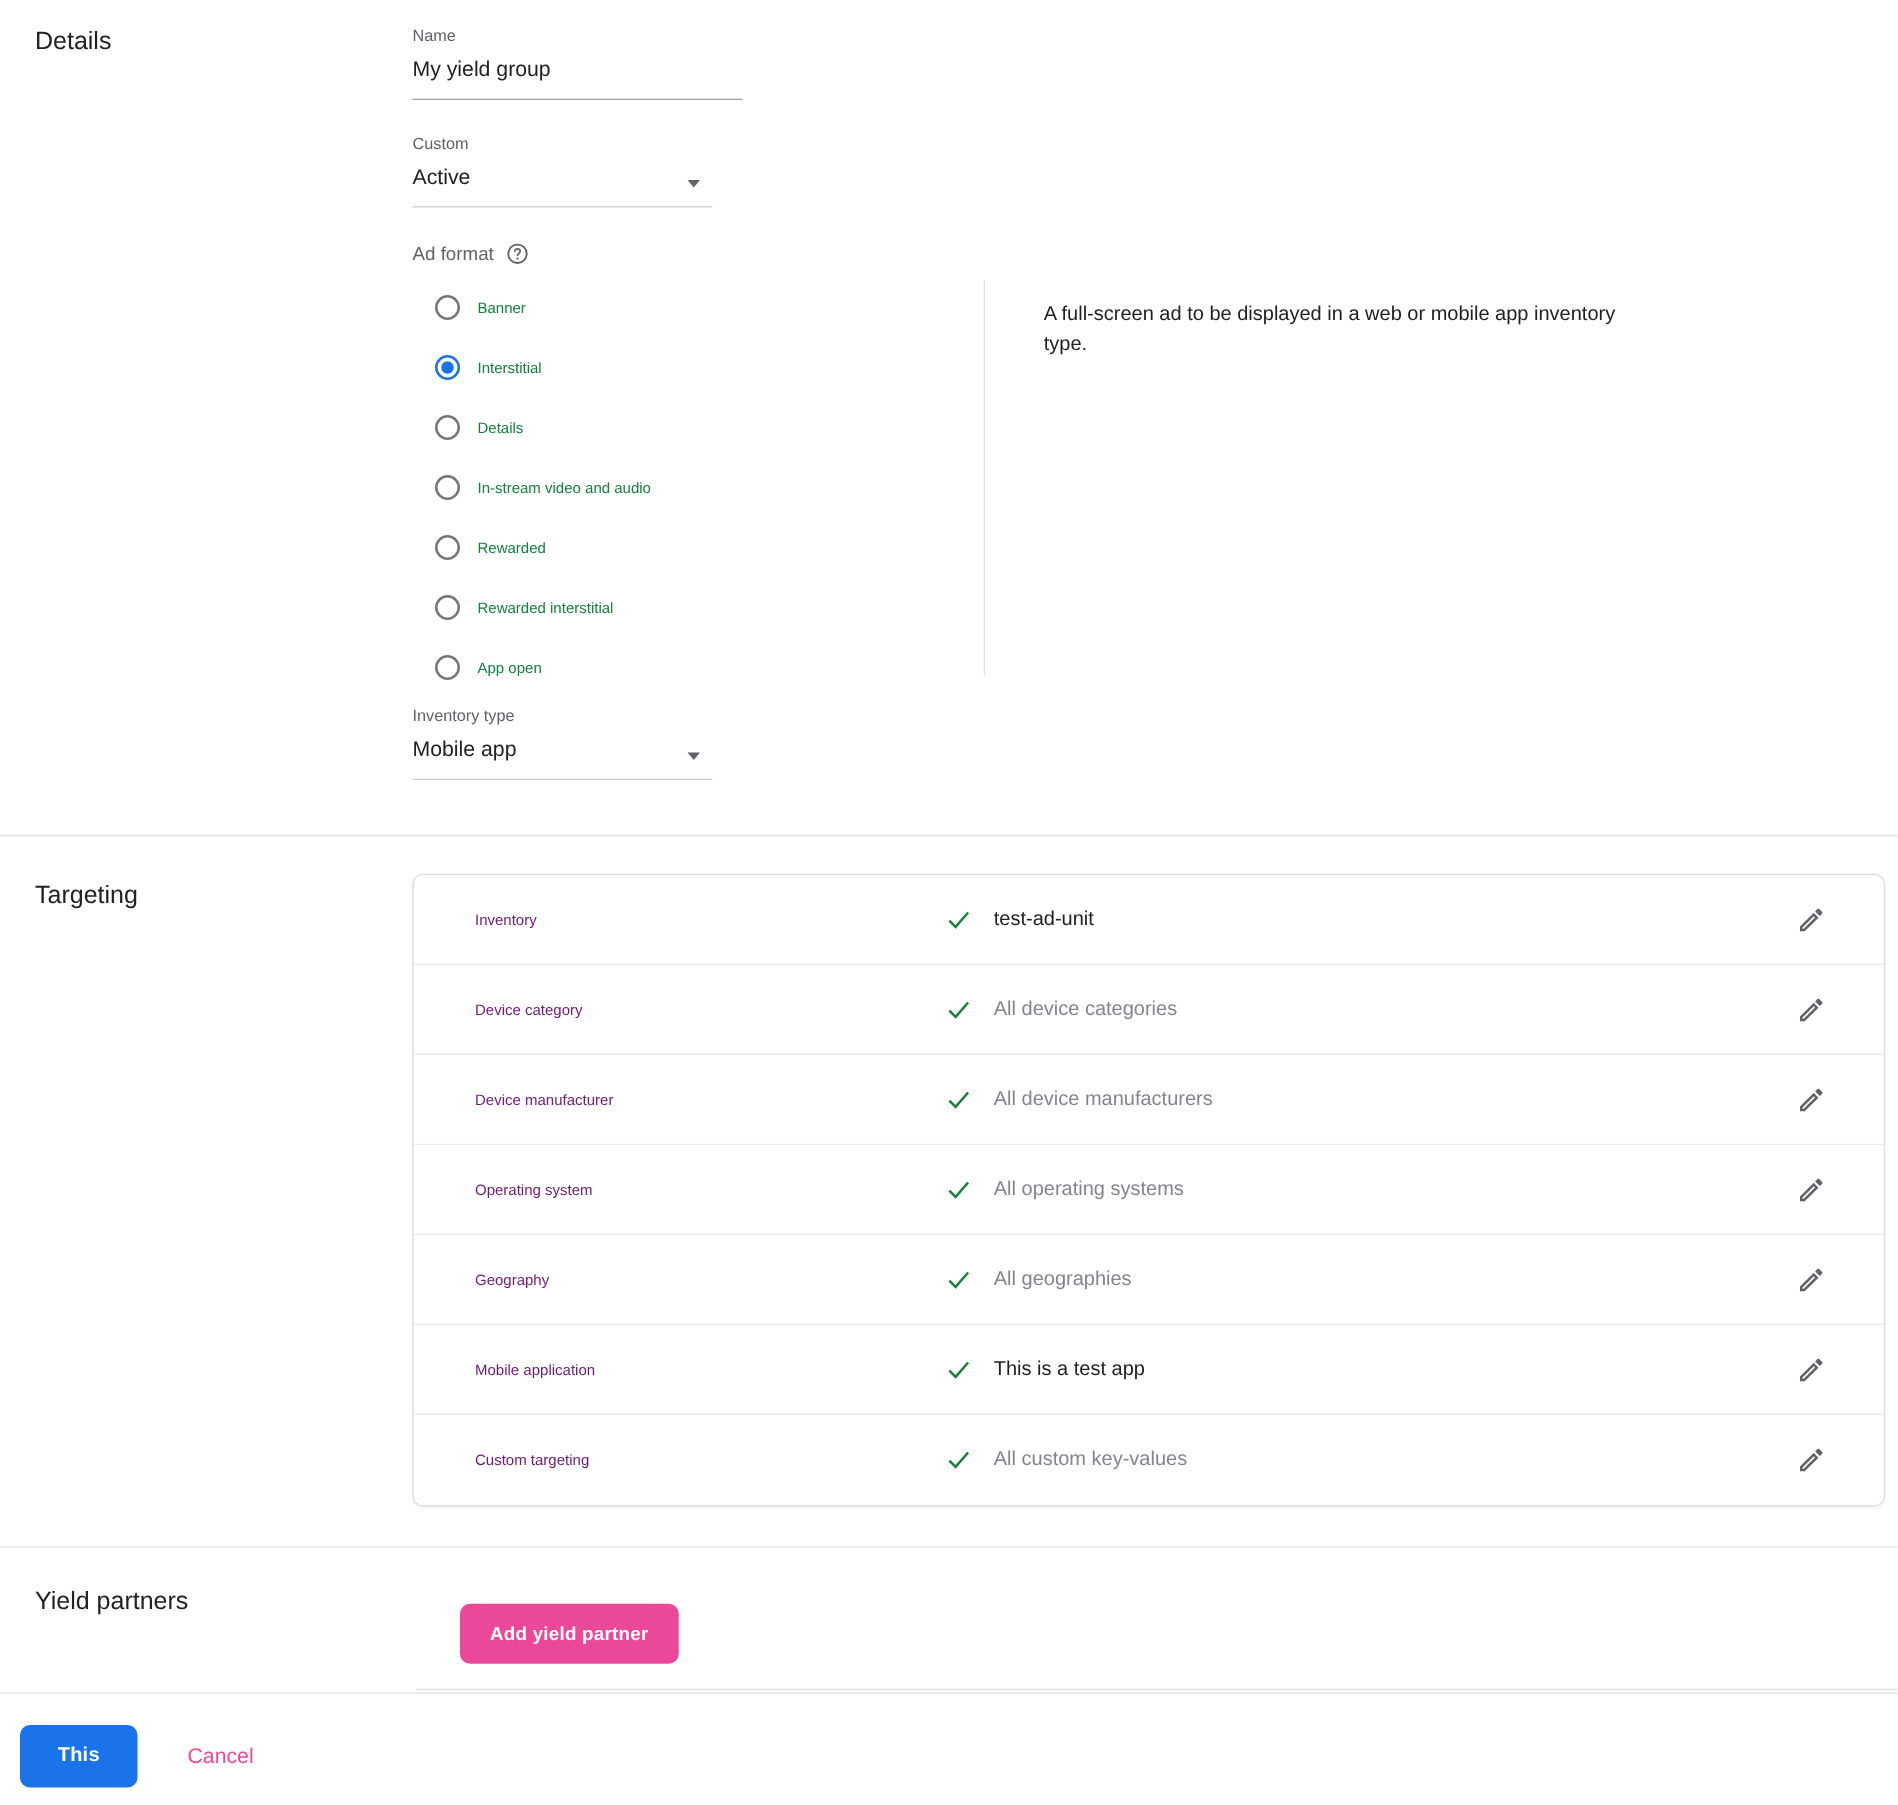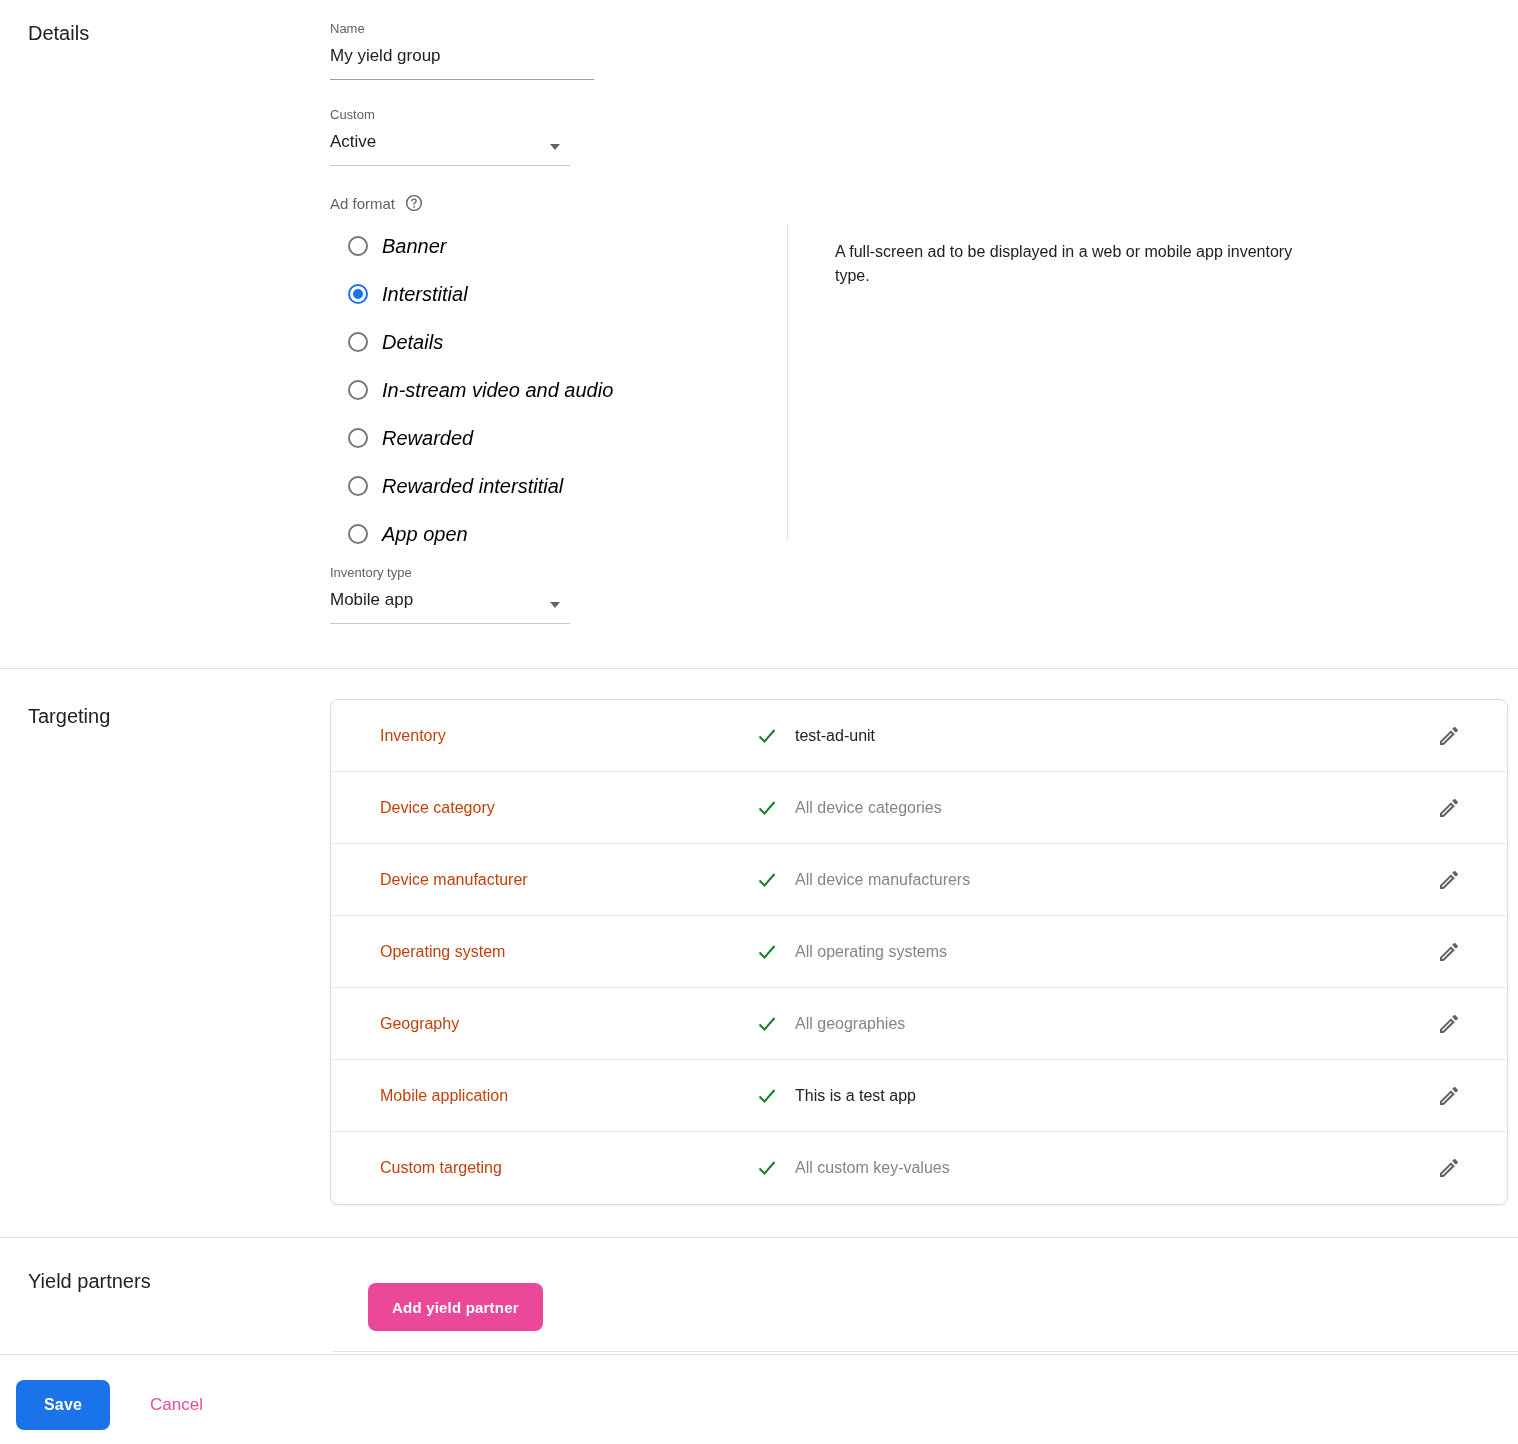--- a/index.html
+++ b/index.html
@@ -47,21 +47,21 @@
   .radio-circle {
     width: 20px; height: 20px; margin-left: 18px;
     border: 2px solid #747775; border-radius: 50%;
     position: relative; flex: 0 0 20px;
   }
   .radio-circle[data-selected="true"] { border-color: #1a73e8; }
   .radio-circle[data-selected="true"]::after {
     content: ""; position: absolute; inset: 3px;
     border-radius: 50%; background: #1a73e8;
   }
-  .radio-label { font-size: 20px; color: #000000; margin-left: 14px; font-style: italic; }
+  .radio-label { font-size: 12px; color: #15803d; margin-left: 14px; }
 
   .format-divider { border-left: 1px solid #e0e0e0; margin: 2px 0 18px 0; }
   .format-description {
     margin-left: 47px; padding-top: 18px;
     max-width: 460px; font-size: 16px; line-height: 24px; color: #202124;
   }
 
   .inventory-group { margin-top: 6px; }
   .details-bottom-pad { height: 44px; }
 
@@ -71,21 +71,21 @@
   .targeting-section { padding-bottom: 32px; }
   .targeting-section .label-col { padding-top: 36px; }
   .targeting-card {
     flex: 1; margin: 30px 10px 0 0;
     background: #fff; border: 1px solid #dadce0; border-radius: 8px;
     box-shadow: 0 1px 2px rgba(60,64,67,0.08);
     overflow: hidden;
   }
   .t-row { height: 72px; display: flex; align-items: center; padding-left: 49px; border-bottom: 1px solid #e8eaed; }
   .t-row:last-child { border-bottom: none; }
-  .t-label { width: 376px; flex: 0 0 376px; font-size: 16px; color: #c2410c; }
+  .t-label { width: 376px; flex: 0 0 376px; font-size: 12px; color: #701a75; }
   .t-value { display: flex; align-items: center; gap: 17px; }
   .check-icon { width: 22px; height: 22px; display: inline-flex; }
   .t-value-text { font-size: 16px; color: #202124; }
   .t-value-text[data-variant="muted"] { color: #80868b; }
   .t-edit-btn {
     margin-left: auto; margin-right: 46px;
     width: 24px; height: 24px; background: none; border: none; cursor: pointer; padding: 0;
     display: inline-flex; align-items: center; justify-content: center;
   }
 
@@ -336,15 +336,15 @@
     <div class="section-heading">Yield partners</div>
   </div>
   <div class="yield-body">
     <button class="add-partner-btn">Add yield partner</button>
   </div>
 </div>
 
 <div class="yield-table-top"></div>
 
 <div class="footer-bar">
-  <button class="save-btn">Save</button>
+  <button class="save-btn">This</button>
   <button class="cancel-btn">Cancel</button>
 </div>
 
 </body></html>

